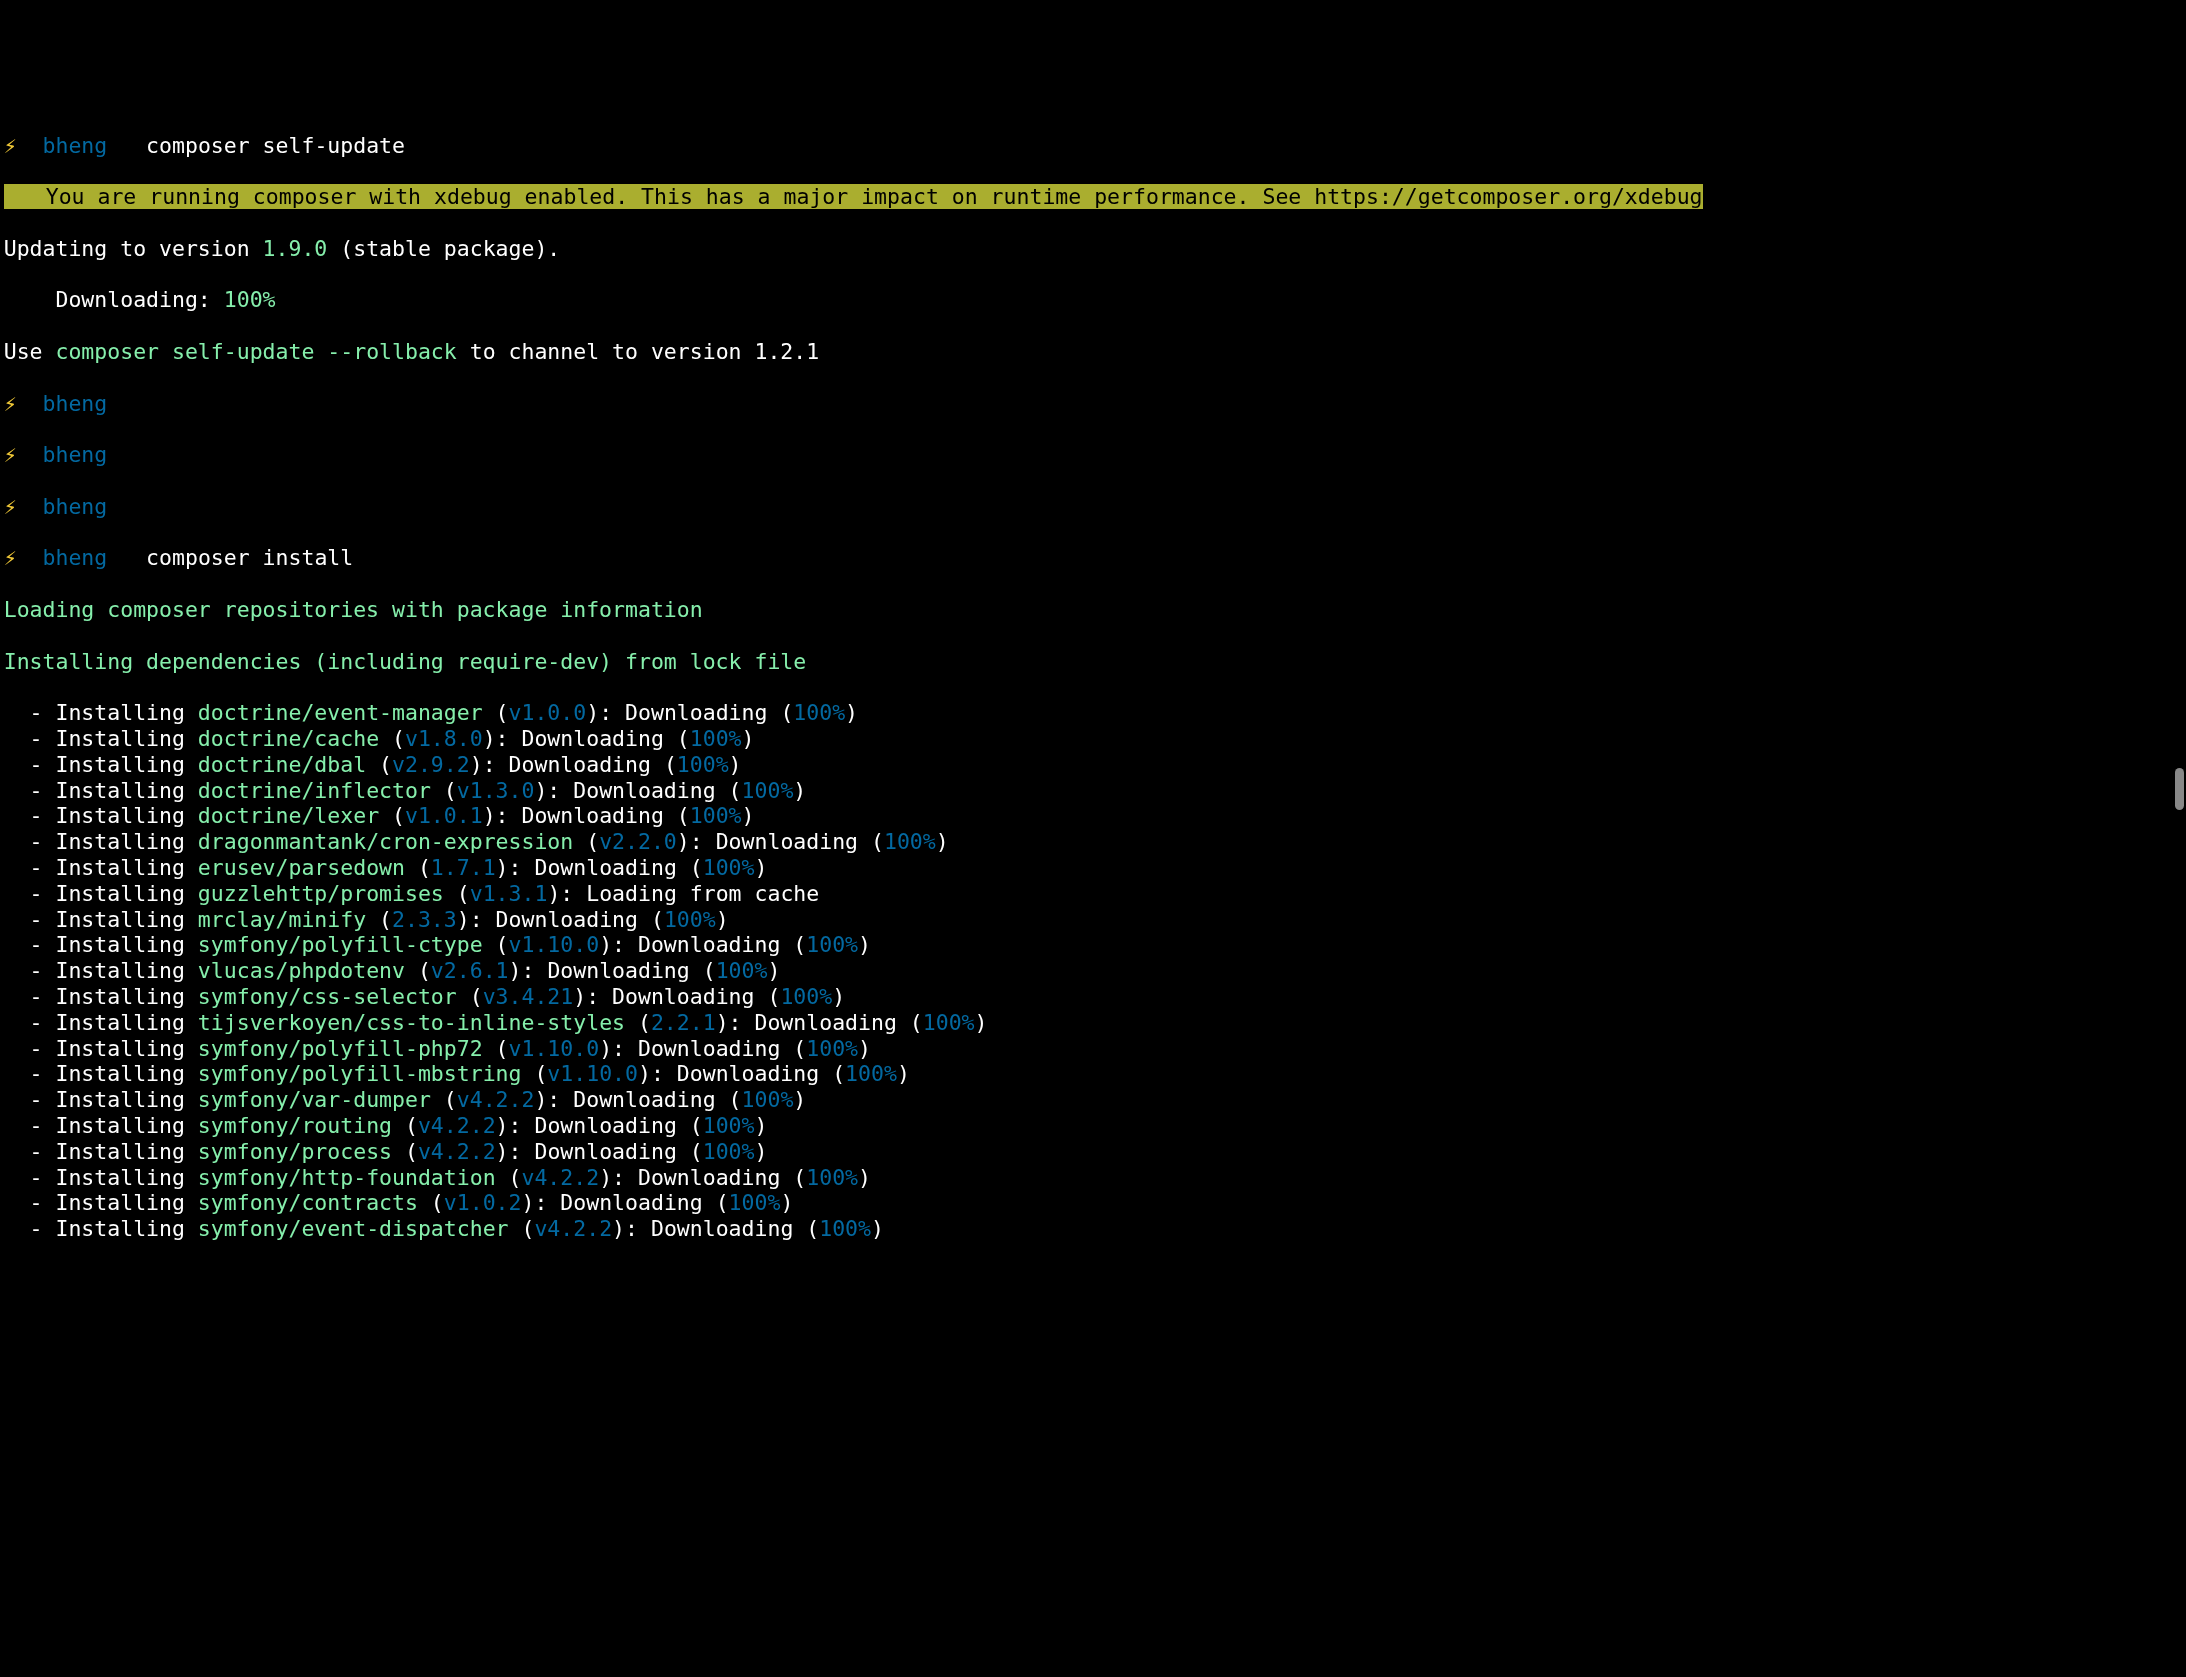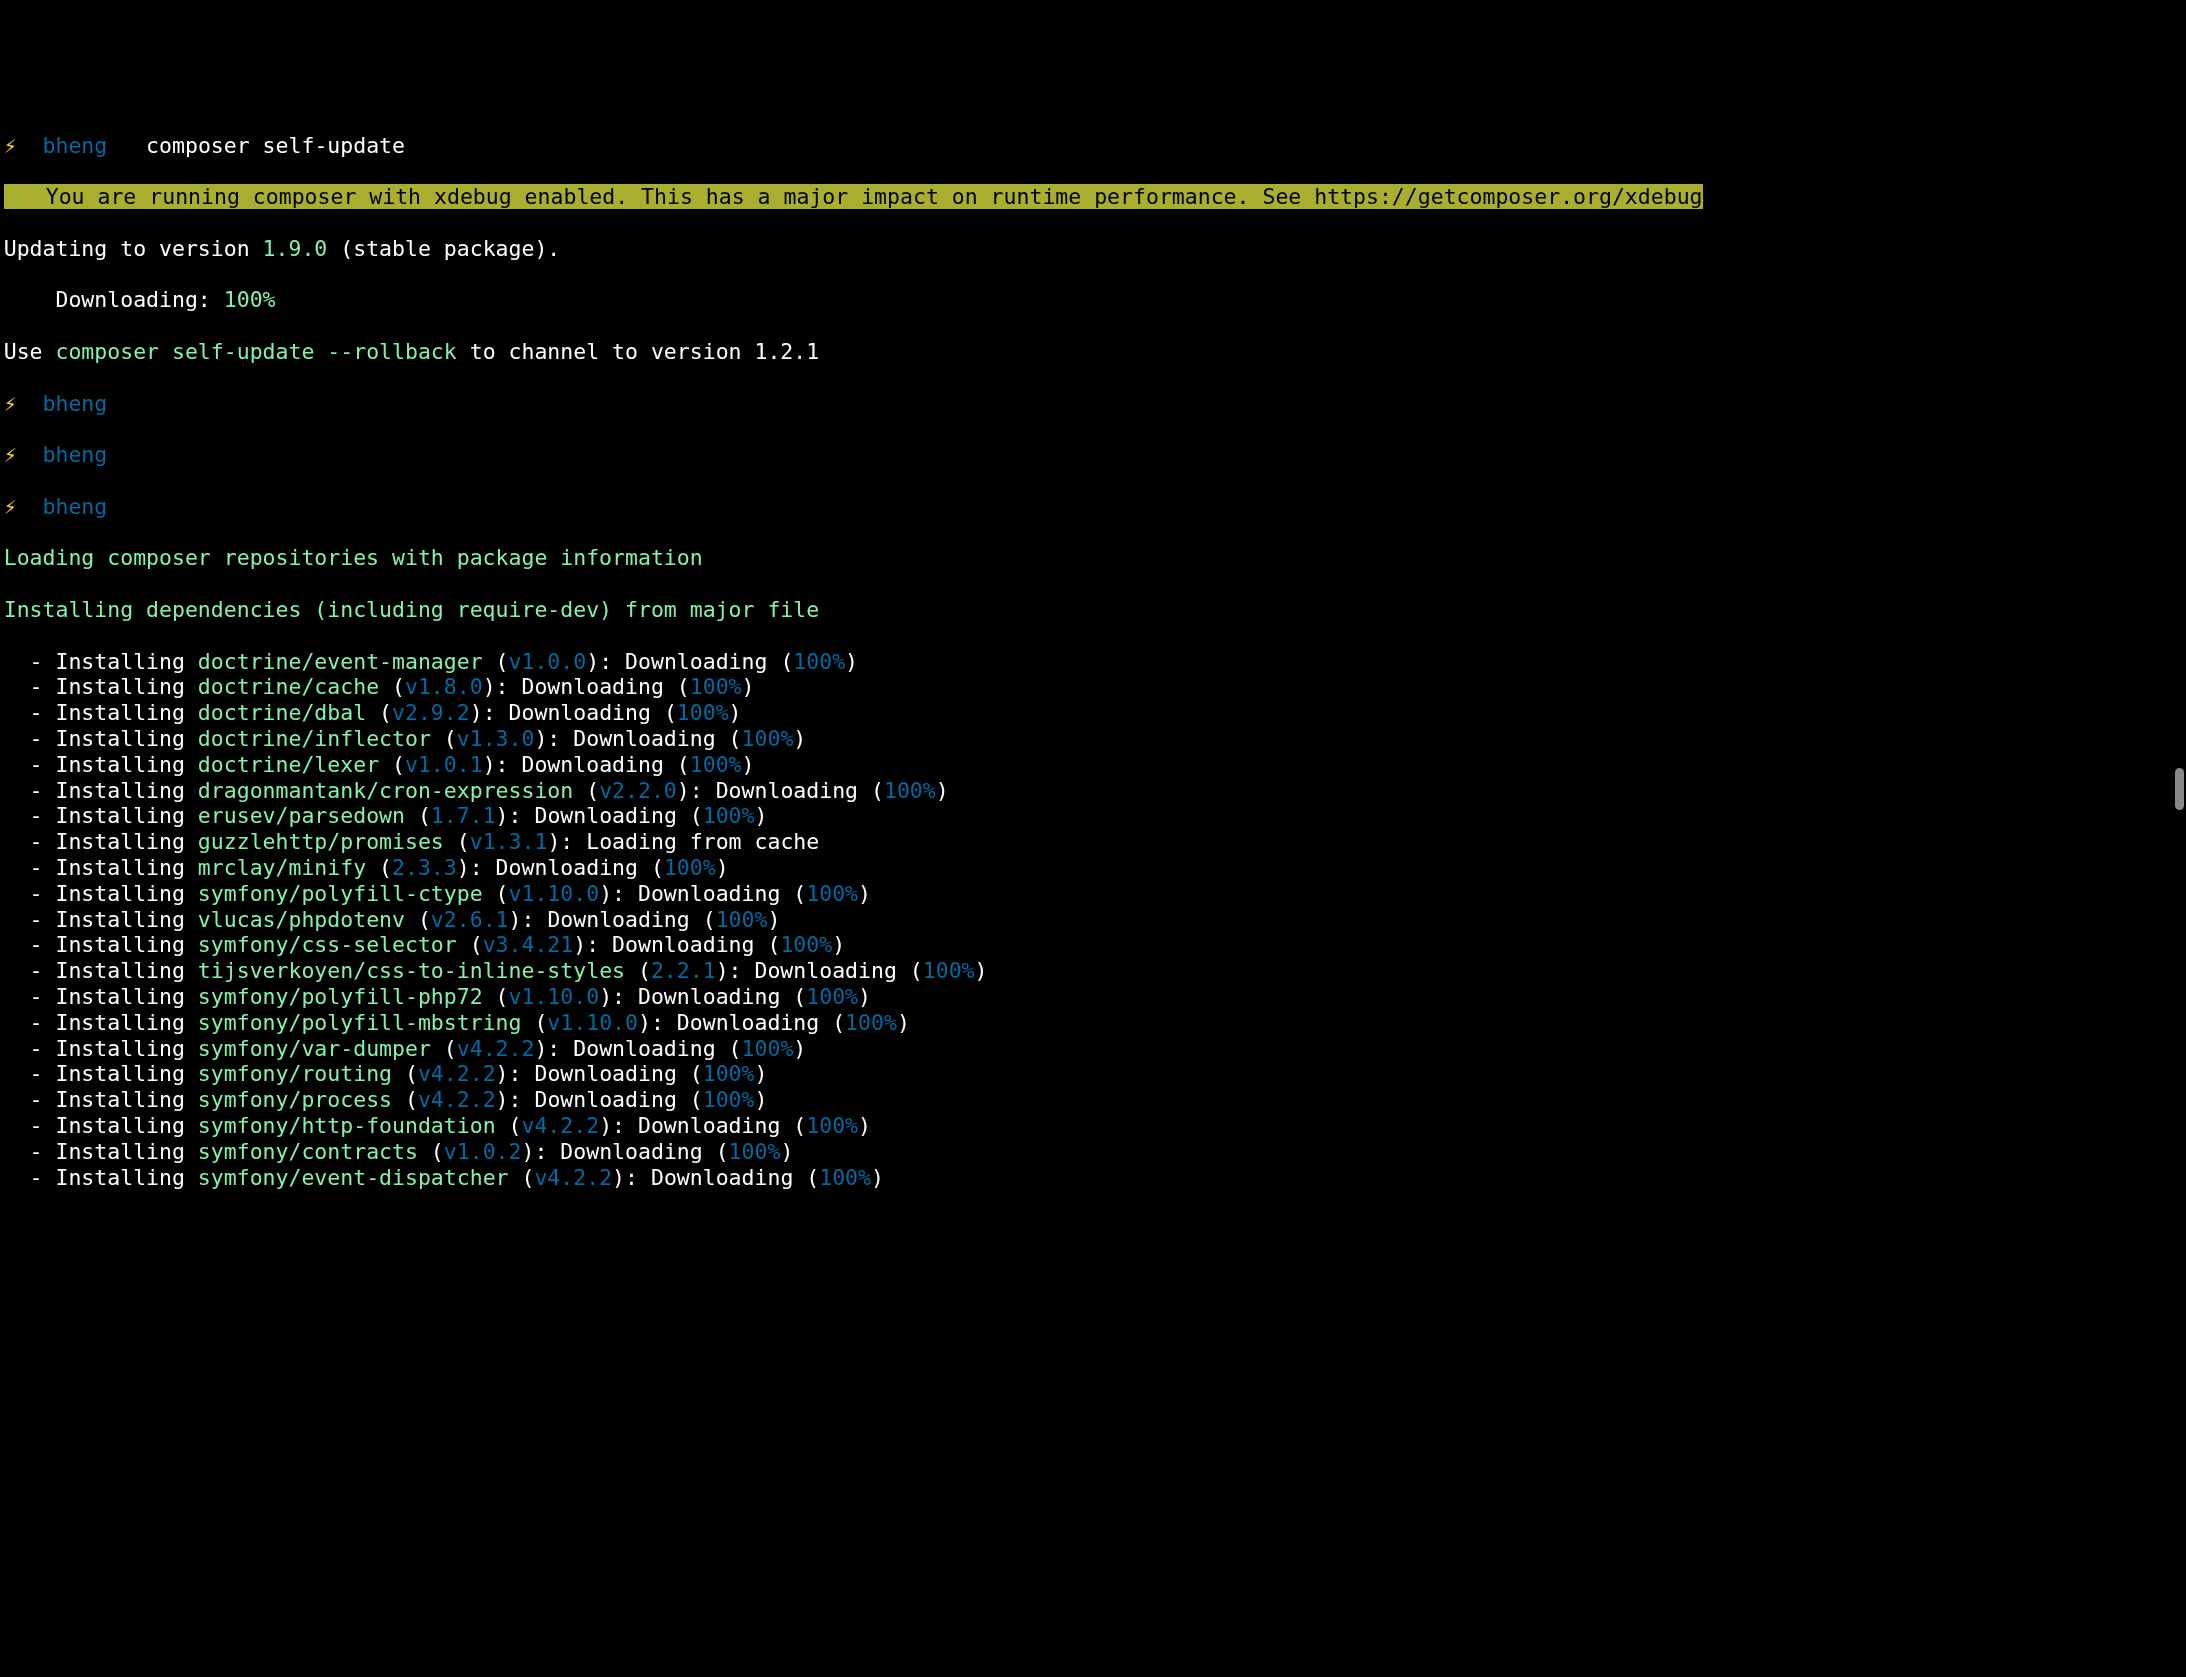--- a/index.html
+++ b/index.html
@@ -47,22 +47,23 @@
 
 <div>
 <span class="line"><span class="bolt">⚡</span>  <span class="yellow">bheng</span>   <span class="white">composer self-update</span></span>
 <span class="line"><span class="highlight">You are running composer with xdebug enabled. This has a major impact on runtime performance. See https://getcomposer.org/xdebug</span></span>
 <span class="line"><span class="white">Updating to version </span><span class="green">1.9.0</span><span class="white"> (stable package).</span></span>
 <span class="line"><span class="white">    Downloading: </span><span class="green">100%</span></span>
 <span class="line"><span class="white">Use </span><span class="green">composer self-update --rollback</span><span class="white"> to channel to version 1.2.1</span></span>
 <span class="line"><span class="bolt">⚡</span>  <span class="yellow">bheng</span></span>
 <span class="line"><span class="bolt">⚡</span>  <span class="yellow">bheng</span></span>
 <span class="line"><span class="bolt">⚡</span>  <span class="yellow">bheng</span></span>
+<span class="line"><span class="bolt">⚡</span>  <span class="yellow">bheng</span>   <span class="white">composer install</span></span>
 <span class="line green">Loading composer repositories with package information</span>
-<span class="line green">Installing dependencies (including require-dev) from major file</span>
+<span class="line green">Installing dependencies (including require-dev) from lock file</span>
 <div id="package-list"><span class="line"><span class="white">  - </span><span class="white">Installing </span><span class="green">doctrine/event-manager</span><span class="white"> (</span><span class="yellow">v1.0.0</span><span class="white">): </span><span class="white">Downloading (</span><span class="yellow">100%</span><span class="white">)</span></span><span class="line"><span class="white">  - </span><span class="white">Installing </span><span class="green">doctrine/cache</span><span class="white"> (</span><span class="yellow">v1.8.0</span><span class="white">): </span><span class="white">Downloading (</span><span class="yellow">100%</span><span class="white">)</span></span><span class="line"><span class="white">  - </span><span class="white">Installing </span><span class="green">doctrine/dbal</span><span class="white"> (</span><span class="yellow">v2.9.2</span><span class="white">): </span><span class="white">Downloading (</span><span class="yellow">100%</span><span class="white">)</span></span><span class="line"><span class="white">  - </span><span class="white">Installing </span><span class="green">doctrine/inflector</span><span class="white"> (</span><span class="yellow">v1.3.0</span><span class="white">): </span><span class="white">Downloading (</span><span class="yellow">100%</span><span class="white">)</span></span><span class="line"><span class="white">  - </span><span class="white">Installing </span><span class="green">doctrine/lexer</span><span class="white"> (</span><span class="yellow">v1.0.1</span><span class="white">): </span><span class="white">Downloading (</span><span class="yellow">100%</span><span class="white">)</span></span><span class="line"><span class="white">  - </span><span class="white">Installing </span><span class="green">dragonmantank/cron-expression</span><span class="white"> (</span><span class="yellow">v2.2.0</span><span class="white">): </span><span class="white">Downloading (</span><span class="yellow">100%</span><span class="white">)</span></span><span class="line"><span class="white">  - </span><span class="white">Installing </span><span class="green">erusev/parsedown</span><span class="white"> (</span><span class="yellow">1.7.1</span><span class="white">): </span><span class="white">Downloading (</span><span class="yellow">100%</span><span class="white">)</span></span><span class="line"><span class="white">  - </span><span class="white">Installing </span><span class="green">guzzlehttp/promises</span><span class="white"> (</span><span class="yellow">v1.3.1</span><span class="white">): </span><span class="white">Loading from cache</span></span><span class="line"><span class="white">  - </span><span class="white">Installing </span><span class="green">mrclay/minify</span><span class="white"> (</span><span class="yellow">2.3.3</span><span class="white">): </span><span class="white">Downloading (</span><span class="yellow">100%</span><span class="white">)</span></span><span class="line"><span class="white">  - </span><span class="white">Installing </span><span class="green">symfony/polyfill-ctype</span><span class="white"> (</span><span class="yellow">v1.10.0</span><span class="white">): </span><span class="white">Downloading (</span><span class="yellow">100%</span><span class="white">)</span></span><span class="line"><span class="white">  - </span><span class="white">Installing </span><span class="green">vlucas/phpdotenv</span><span class="white"> (</span><span class="yellow">v2.6.1</span><span class="white">): </span><span class="white">Downloading (</span><span class="yellow">100%</span><span class="white">)</span></span><span class="line"><span class="white">  - </span><span class="white">Installing </span><span class="green">symfony/css-selector</span><span class="white"> (</span><span class="yellow">v3.4.21</span><span class="white">): </span><span class="white">Downloading (</span><span class="yellow">100%</span><span class="white">)</span></span><span class="line"><span class="white">  - </span><span class="white">Installing </span><span class="green">tijsverkoyen/css-to-inline-styles</span><span class="white"> (</span><span class="yellow">2.2.1</span><span class="white">): </span><span class="white">Downloading (</span><span class="yellow">100%</span><span class="white">)</span></span><span class="line"><span class="white">  - </span><span class="white">Installing </span><span class="green">symfony/polyfill-php72</span><span class="white"> (</span><span class="yellow">v1.10.0</span><span class="white">): </span><span class="white">Downloading (</span><span class="yellow">100%</span><span class="white">)</span></span><span class="line"><span class="white">  - </span><span class="white">Installing </span><span class="green">symfony/polyfill-mbstring</span><span class="white"> (</span><span class="yellow">v1.10.0</span><span class="white">): </span><span class="white">Downloading (</span><span class="yellow">100%</span><span class="white">)</span></span><span class="line"><span class="white">  - </span><span class="white">Installing </span><span class="green">symfony/var-dumper</span><span class="white"> (</span><span class="yellow">v4.2.2</span><span class="white">): </span><span class="white">Downloading (</span><span class="yellow">100%</span><span class="white">)</span></span><span class="line"><span class="white">  - </span><span class="white">Installing </span><span class="green">symfony/routing</span><span class="white"> (</span><span class="yellow">v4.2.2</span><span class="white">): </span><span class="white">Downloading (</span><span class="yellow">100%</span><span class="white">)</span></span><span class="line"><span class="white">  - </span><span class="white">Installing </span><span class="green">symfony/process</span><span class="white"> (</span><span class="yellow">v4.2.2</span><span class="white">): </span><span class="white">Downloading (</span><span class="yellow">100%</span><span class="white">)</span></span><span class="line"><span class="white">  - </span><span class="white">Installing </span><span class="green">symfony/http-foundation</span><span class="white"> (</span><span class="yellow">v4.2.2</span><span class="white">): </span><span class="white">Downloading (</span><span class="yellow">100%</span><span class="white">)</span></span><span class="line"><span class="white">  - </span><span class="white">Installing </span><span class="green">symfony/contracts</span><span class="white"> (</span><span class="yellow">v1.0.2</span><span class="white">): </span><span class="white">Downloading (</span><span class="yellow">100%</span><span class="white">)</span></span><span class="line"><span class="white">  - </span><span class="white">Installing </span><span class="green">symfony/event-dispatcher</span><span class="white"> (</span><span class="yellow">v4.2.2</span><span class="white">): </span><span class="white">Downloading (</span><span class="yellow">100%</span><span class="white">)</span></span></div>
 </div>
 
 <div class="scrollbar"></div>
 
 
 
 
 
 </body></html>

